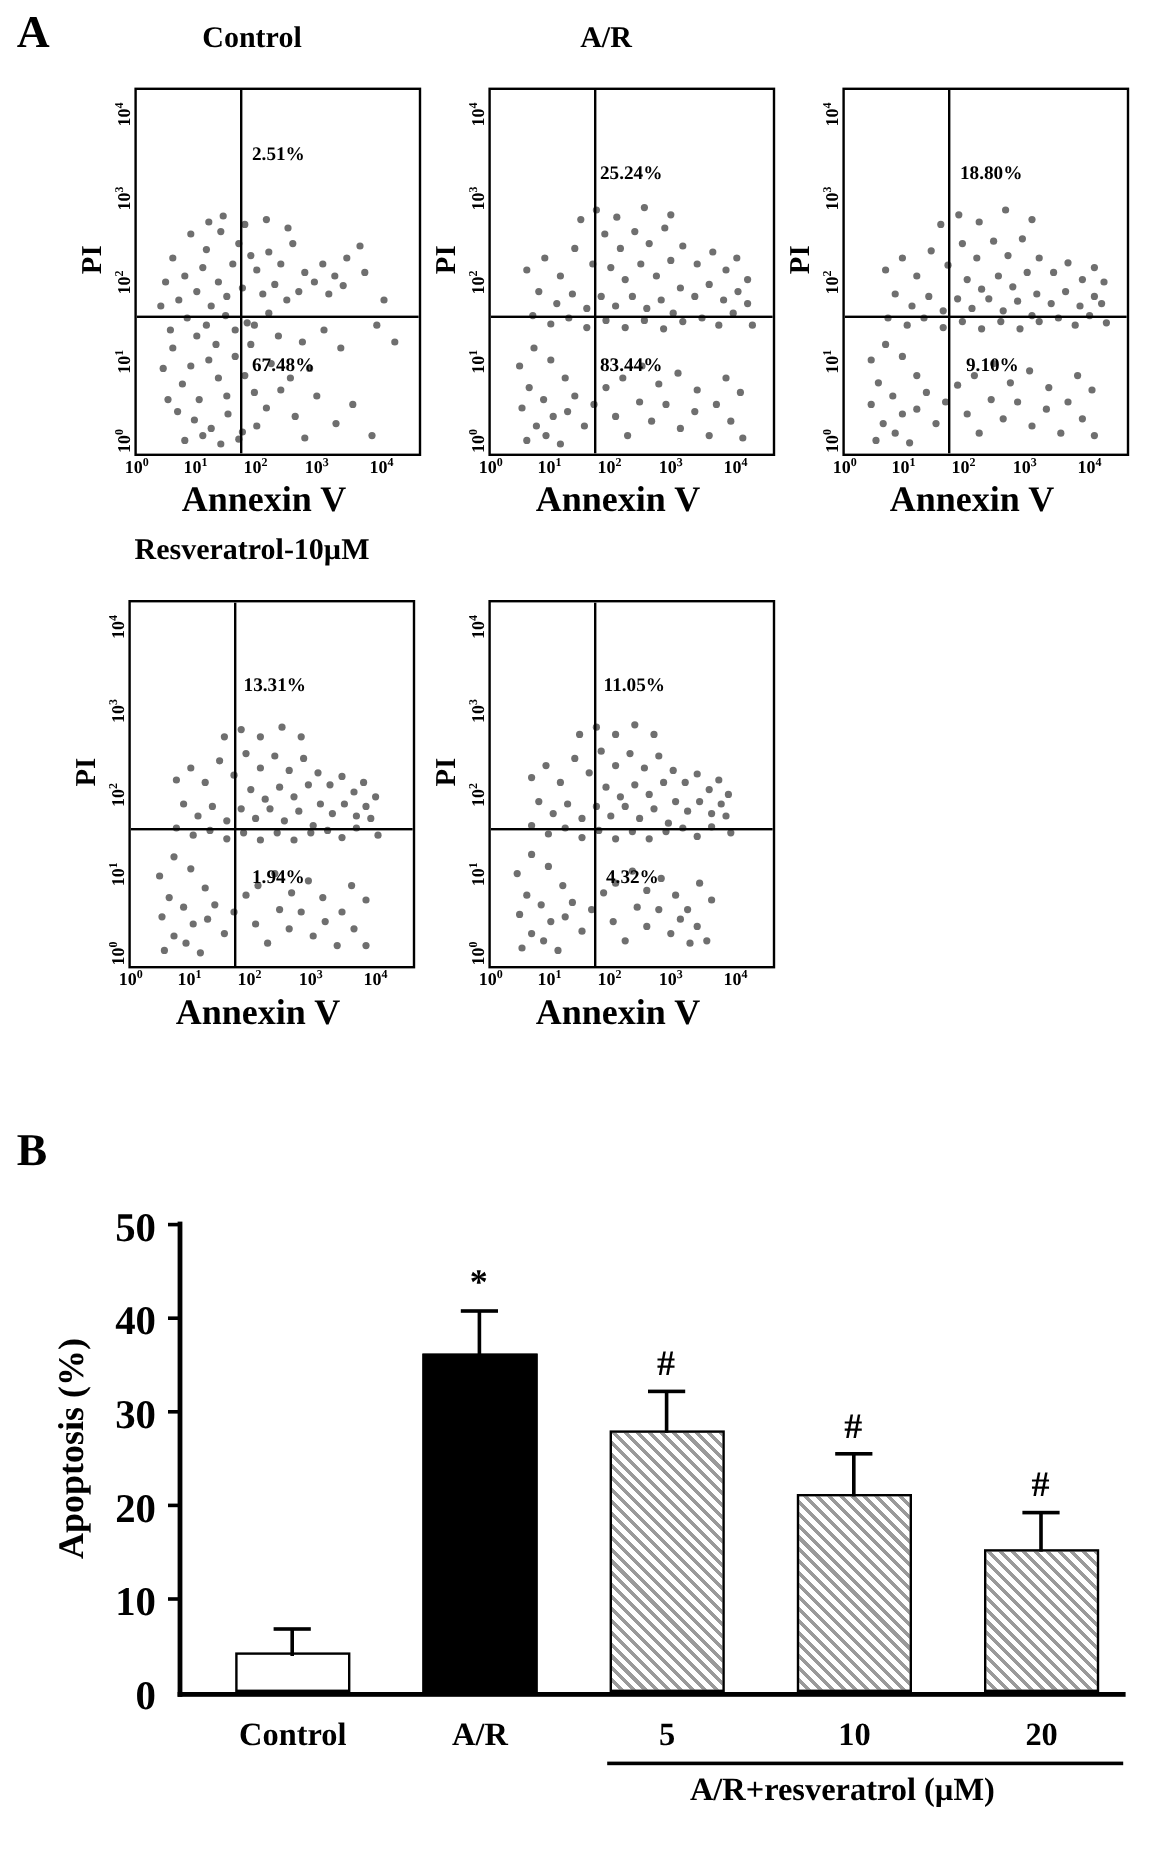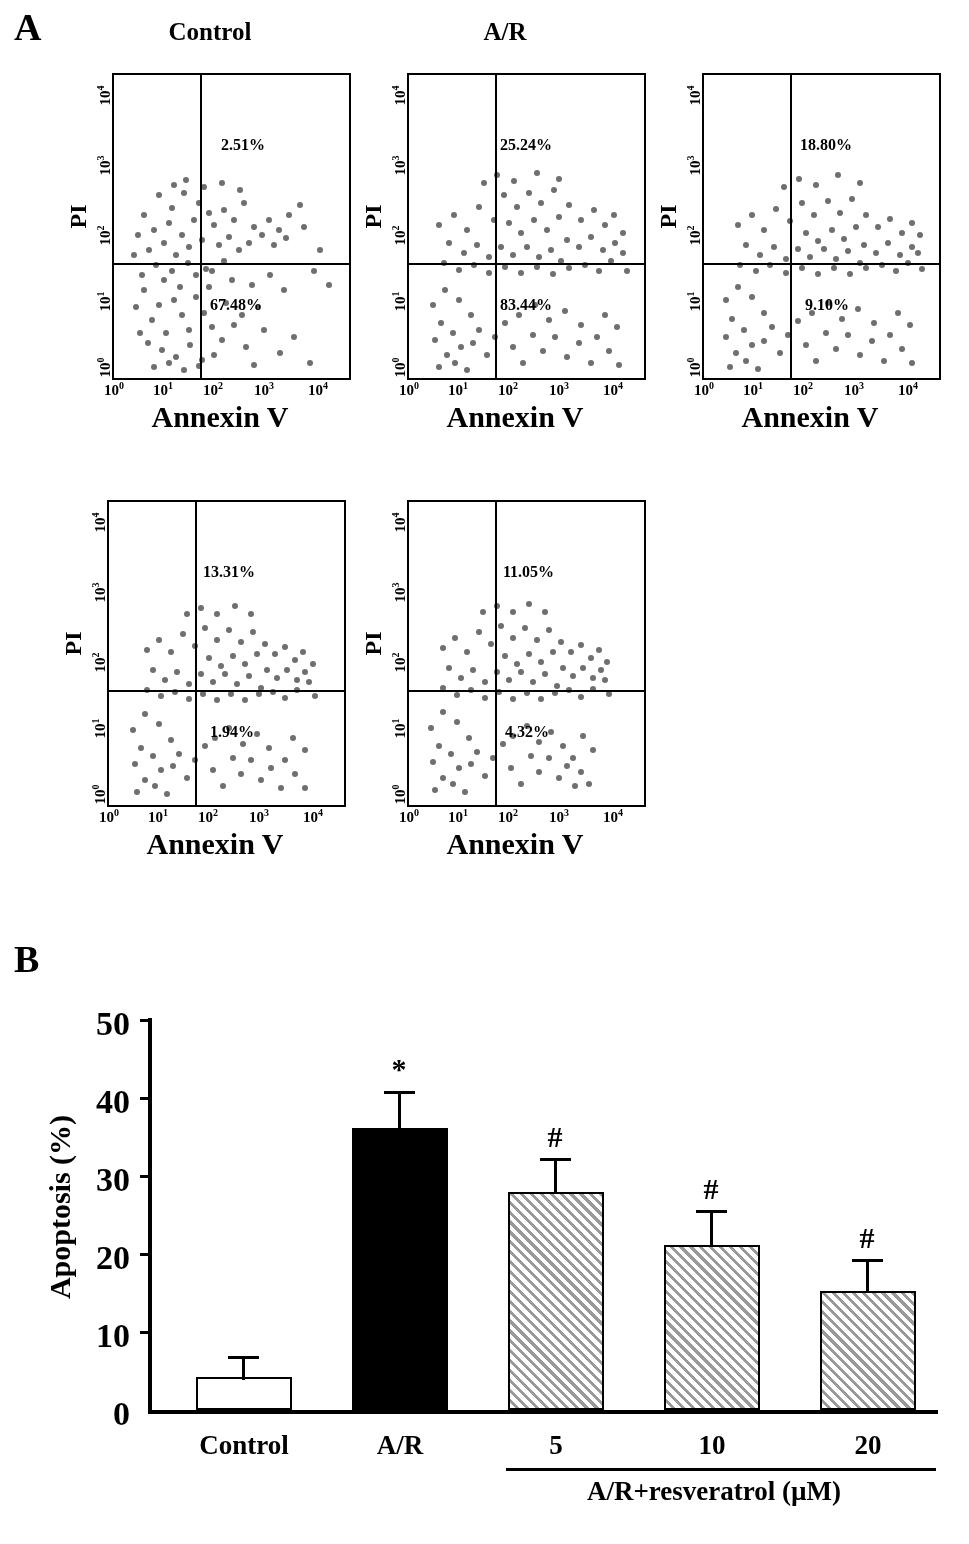--- a/index.html
+++ b/index.html
@@ -263,21 +263,21 @@
           <circle cx="156" cy="200" r="3"></circle>
           <circle cx="170" cy="215" r="3"></circle>
           <circle cx="128" cy="240" r="3"></circle>
           <circle cx="144" cy="232" r="3"></circle>
       </g>
     </svg>
     <div class="fc-quad-v" style="left:86px;"></div>
     <div class="fc-quad-h" style="top:188px;"></div>
   </div>
 
-  <div class="fc-pct" style="left:150px; top:118px;margin-left:11px;">2.51%</div>
+  <div class="fc-pct" style="left:150px; top:102px;">2.51%</div>
   <div class="fc-pct" style="left:150px; top:278px;">67.48%</div>
 
   <div class="fc-xtick" style="left:36px; top:362px; width:36px; text-align:center;">10<sup>0</sup></div>
   <div class="fc-xtick" style="left:85px; top:362px; width:36px; text-align:center;">10<sup>1</sup></div>
   <div class="fc-xtick" style="left:135px; top:362px; width:36px; text-align:center;">10<sup>2</sup></div>
   <div class="fc-xtick" style="left:186px; top:362px; width:36px; text-align:center;">10<sup>3</sup></div>
   <div class="fc-xtick" style="left:240px; top:362px; width:36px; text-align:center;">10<sup>4</sup></div>
 
   <div class="fc-xlabel" style="left:40px; top:382px; width:240px;">Annexin V</div>
 </div>
@@ -517,20 +517,21 @@
   <div class="fc-xtick" style="left:36px; top:362px; width:36px; text-align:center;">10<sup>0</sup></div>
   <div class="fc-xtick" style="left:85px; top:362px; width:36px; text-align:center;">10<sup>1</sup></div>
   <div class="fc-xtick" style="left:135px; top:362px; width:36px; text-align:center;">10<sup>2</sup></div>
   <div class="fc-xtick" style="left:186px; top:362px; width:36px; text-align:center;">10<sup>3</sup></div>
   <div class="fc-xtick" style="left:240px; top:362px; width:36px; text-align:center;">10<sup>4</sup></div>
 
   <div class="fc-xlabel" style="left:40px; top:382px; width:240px;">Annexin V</div>
 </div>
 
 <div class="fc-plot" style="left:55px; top:445px; width:310px; height:400px;">
+  <div class="fc-title" style="top:0px;">Resveratrol-10µM</div>
   <div class="fc-ylabel" style="left:-12px; top:185px; width:60px; text-align:center;">PI</div>
 
   <div class="fc-ytick" style="left:24px; top:68px; width:40px; text-align:center;">10<sup>4</sup></div>
   <div class="fc-ytick" style="left:24px; top:138px; width:40px; text-align:center;">10<sup>3</sup></div>
   <div class="fc-ytick" style="left:24px; top:208px; width:40px; text-align:center;">10<sup>2</sup></div>
   <div class="fc-ytick" style="left:24px; top:274px; width:40px; text-align:center;">10<sup>1</sup></div>
   <div class="fc-ytick" style="left:24px; top:340px; width:40px; text-align:center;">10<sup>0</sup></div>
 
   <div class="fc-box" style="left:52px; top:55px; width:235px; height:303px;">
     <svg width="235" height="303" viewBox="0 0 235 303">
@@ -810,14 +811,14 @@
   <div class="bc-sig" style="left:837px; top:231px; width:60px;">#</div>
 
   <div class="bc-xtick" style="left:174px; top:440px; width:140px;">Control</div>
   <div class="bc-xtick" style="left:330px; top:440px; width:140px;">A/R</div>
   <div class="bc-xtick" style="left:486px; top:440px; width:140px;">5</div>
   <div class="bc-xtick" style="left:642px; top:440px; width:140px;">10</div>
   <div class="bc-xtick" style="left:798px; top:440px; width:140px;">20</div>
 
   <div class="underline-group" style="left:506px; top:478px; width:430px;"></div>
 
-  <div class="bc-xcaption" style="left:484px; top:486px; width:460px;">A/R+resveratrol (µM)</div>
+  <div class="bc-xcaption" style="left:472px; top:486px; width:460px;">A/R+resveratrol (µM)</div>
 </div>
 
 </body></html>

